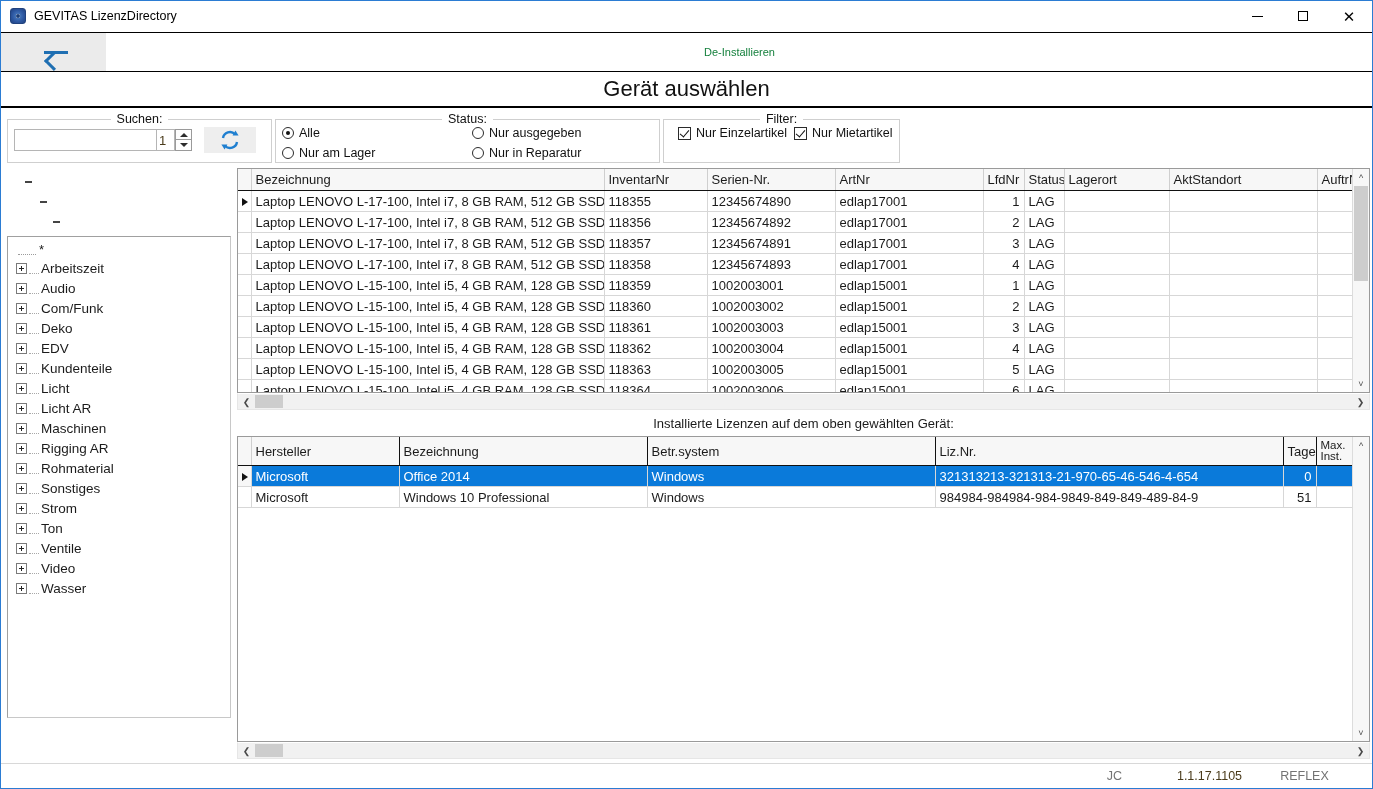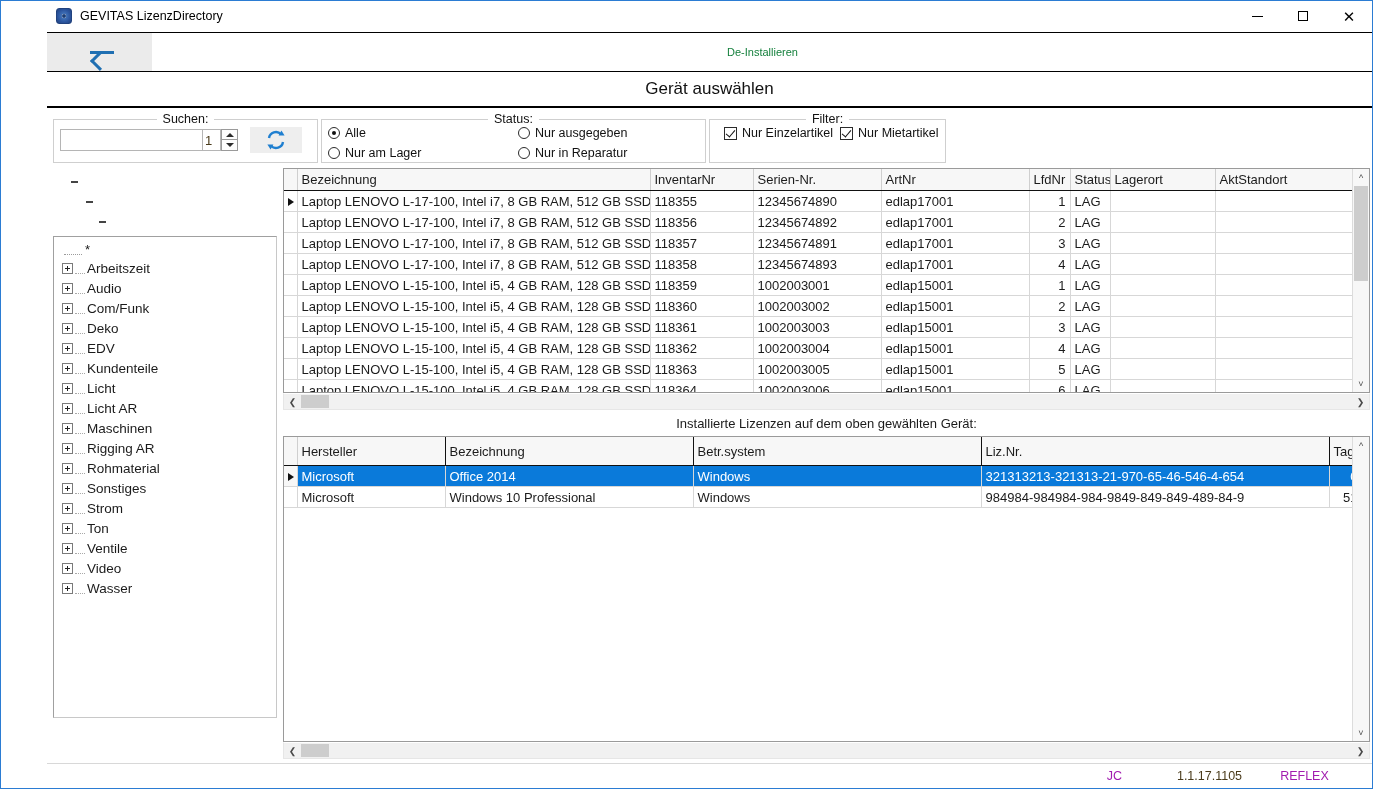--- a/index.html
+++ b/index.html
@@ -16,21 +16,20 @@
   }
   .window {
     position: absolute;
     left: 0; top: 0;
     width: 1373px; height: 789px;
     box-sizing: border-box;
     border: 1px solid #2b7cd3;
     background: #ffffff;
     display: flex;
     flex-direction: column;
-    padding-left: 46px;
   }
   
   .titlebar {
     height: 30px;
     flex: 0 0 30px;
     display: flex;
     align-items: center;
     background: #ffffff;
     border-bottom: 1px solid #ffffff;
   }
@@ -104,21 +103,21 @@
   }
   .head-title {
     flex: 1 1 auto;
     display: flex; align-items: center; justify-content: center;
     font-size: 11px;
     color: #15803d;
   }
   .subheaderband {
     flex: 0 0 34px;
     display: flex; align-items: center; justify-content: center;
-    font-size: 17px;
+    font-size: 22px;
     color: #111;
     border-bottom: 2px solid #000;
     background: #ffffff;
   }
 
   
   .toolbar {
     flex: 0 0 60px;
     display: flex;
     align-items: stretch;
@@ -458,21 +457,21 @@
     justify-content: flex-end;
     border-top: 1px solid #d8d8d8;
     background: #ffffff;
     font-size: 12.5px;
     padding-right: 20px;
     gap: 0px;
   }
   .sb-cell {
     width: 95px;
     text-align: center;
-    color: #a21caf;
+    color: #737373;
   }
   .sb-cell.ver { color: #4a3b1b; }
 </style>
 </head>
 <body>
 
 <div class="window">
 
   <div class="titlebar">
     <div class="app-icon"></div>

